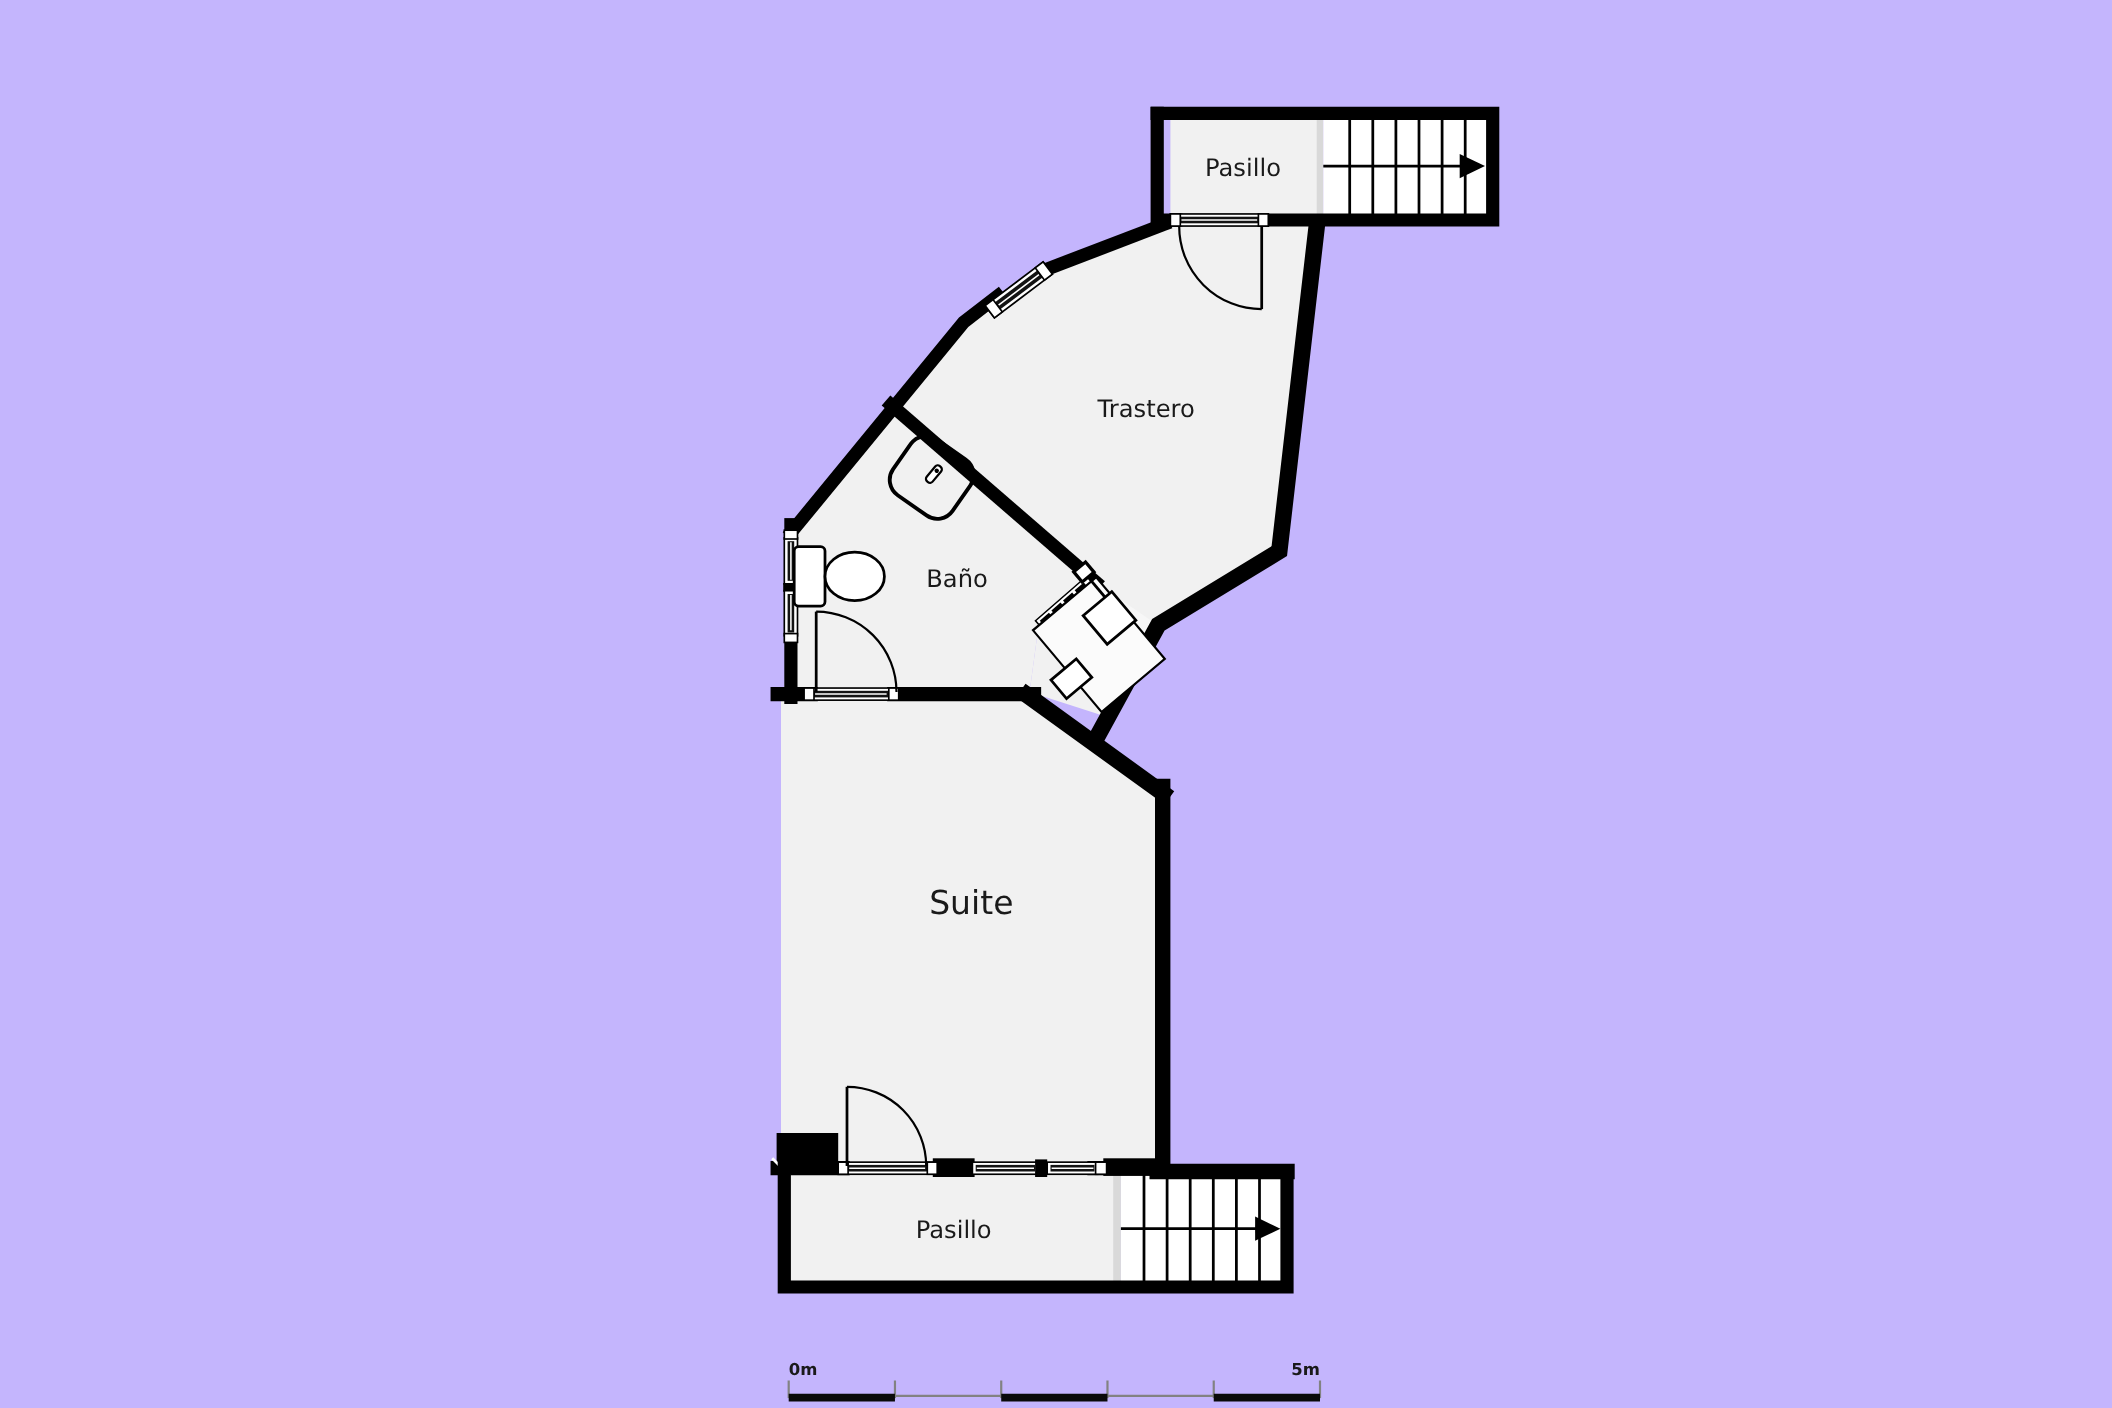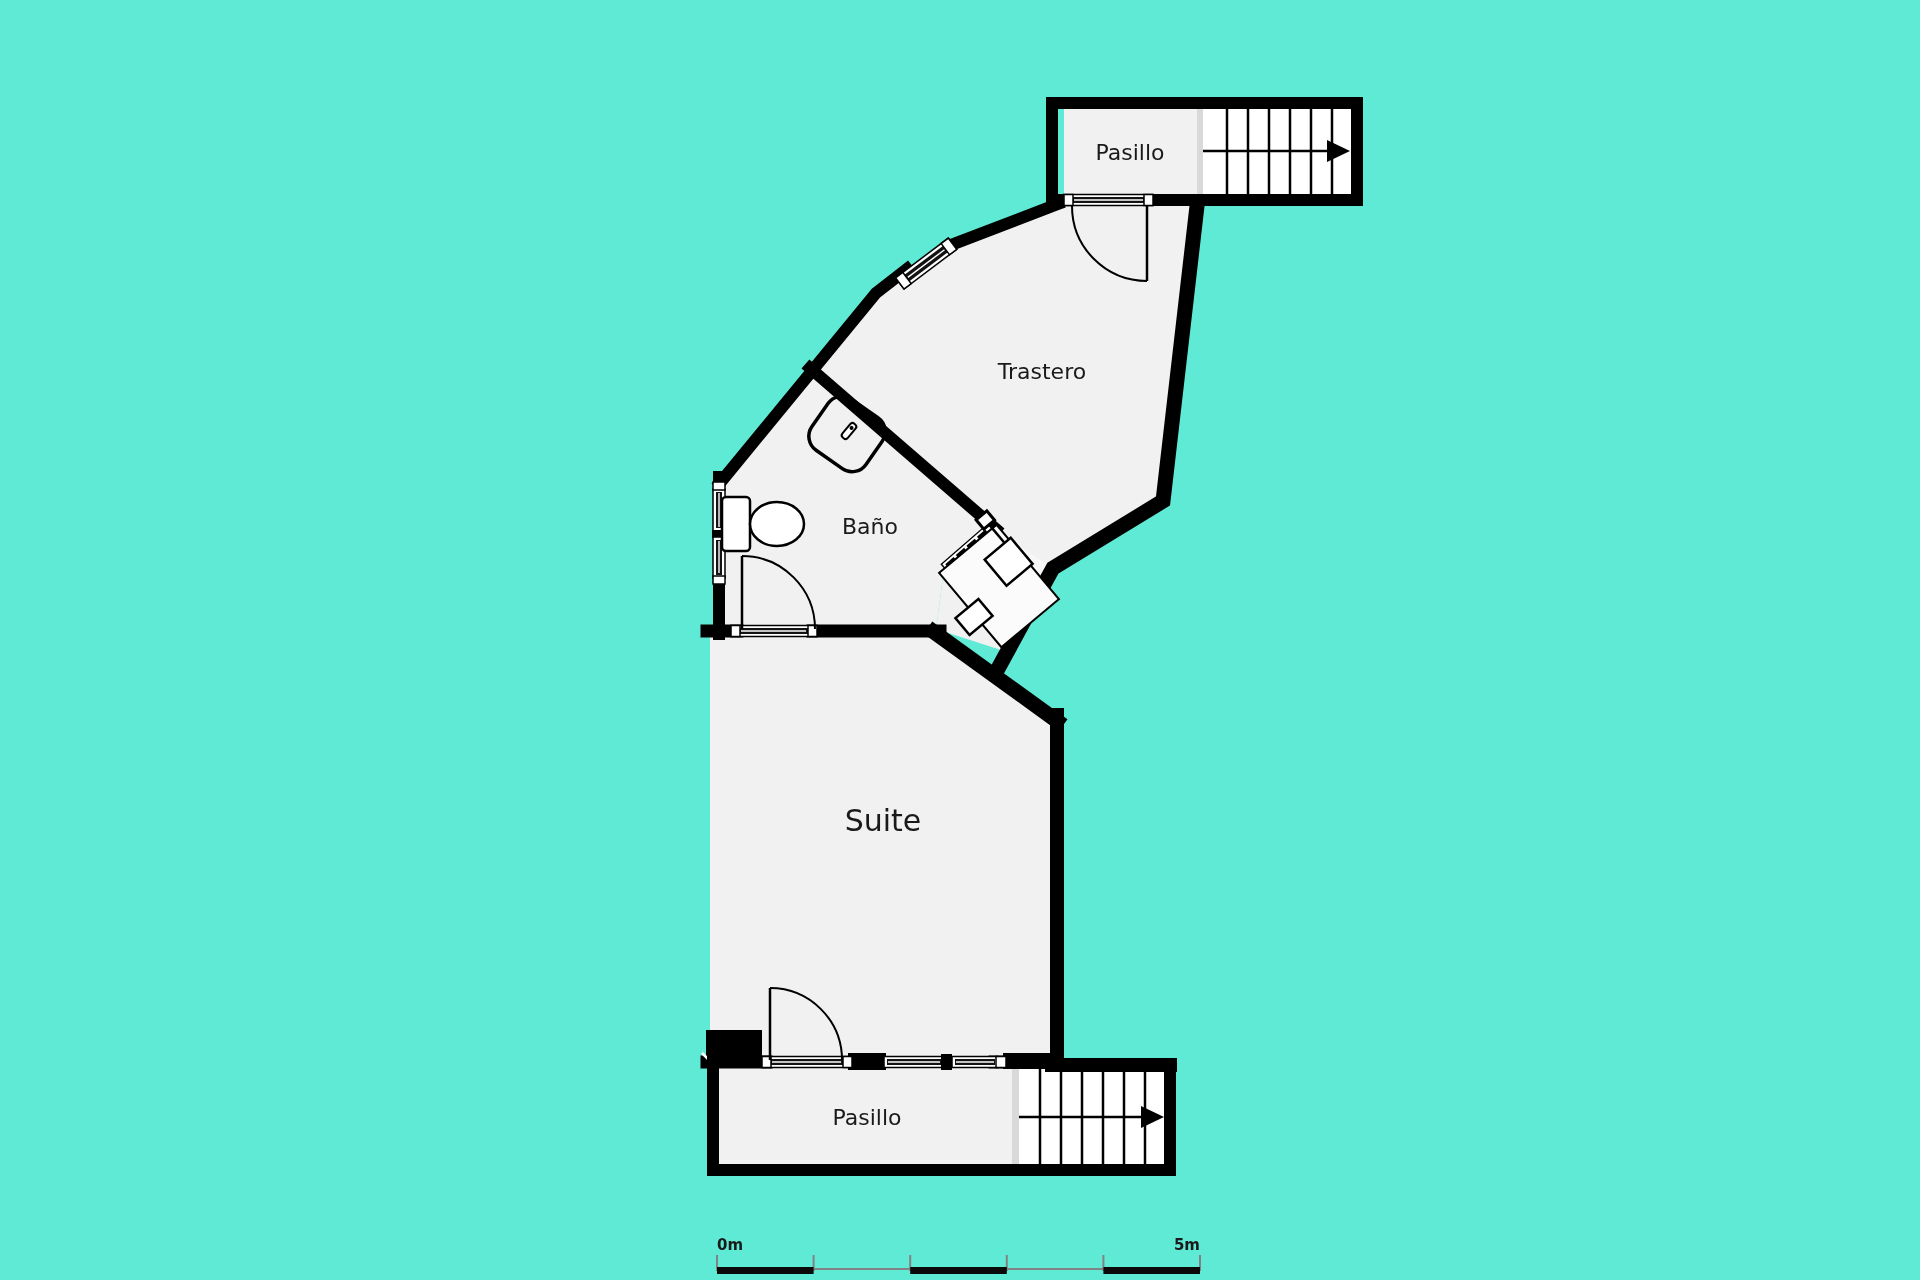--- a/index.html
+++ b/index.html
@@ -1,16 +1,16 @@
 <!DOCTYPE html>
 <html><head>
 <meta charset="utf-8">
 <style>
   html,body{margin:0;padding:0;background:#ffffff;}
-  .stage{width:1920px;height:1280px;position:relative;background:#5eead4;overflow:hidden;}
+  .stage{width:1920px;height:1280px;position:relative;background:#c4b5fd;overflow:hidden;}
   svg{display:block;}
   .wall{stroke:#000;fill:none;stroke-linecap:square;stroke-linejoin:miter;}
   .w12{stroke-width:12;} .w13{stroke-width:13;} .w14{stroke-width:14;} .w15{stroke-width:15;}
   .floor{fill:#f1f1f1;stroke:none;}
   .stairs-floor{fill:#ffffff;stroke:none;}
   .divider{fill:#d9d9d9;stroke:none;}
   .tread{stroke:#000;stroke-width:2.5;fill:none;}
   .runline{stroke:#000;stroke-width:2.5;fill:none;}
   .arrow{fill:#000;stroke:none;}
   .open-frame{fill:#ffffff;stroke:#000;stroke-width:1.5;}

